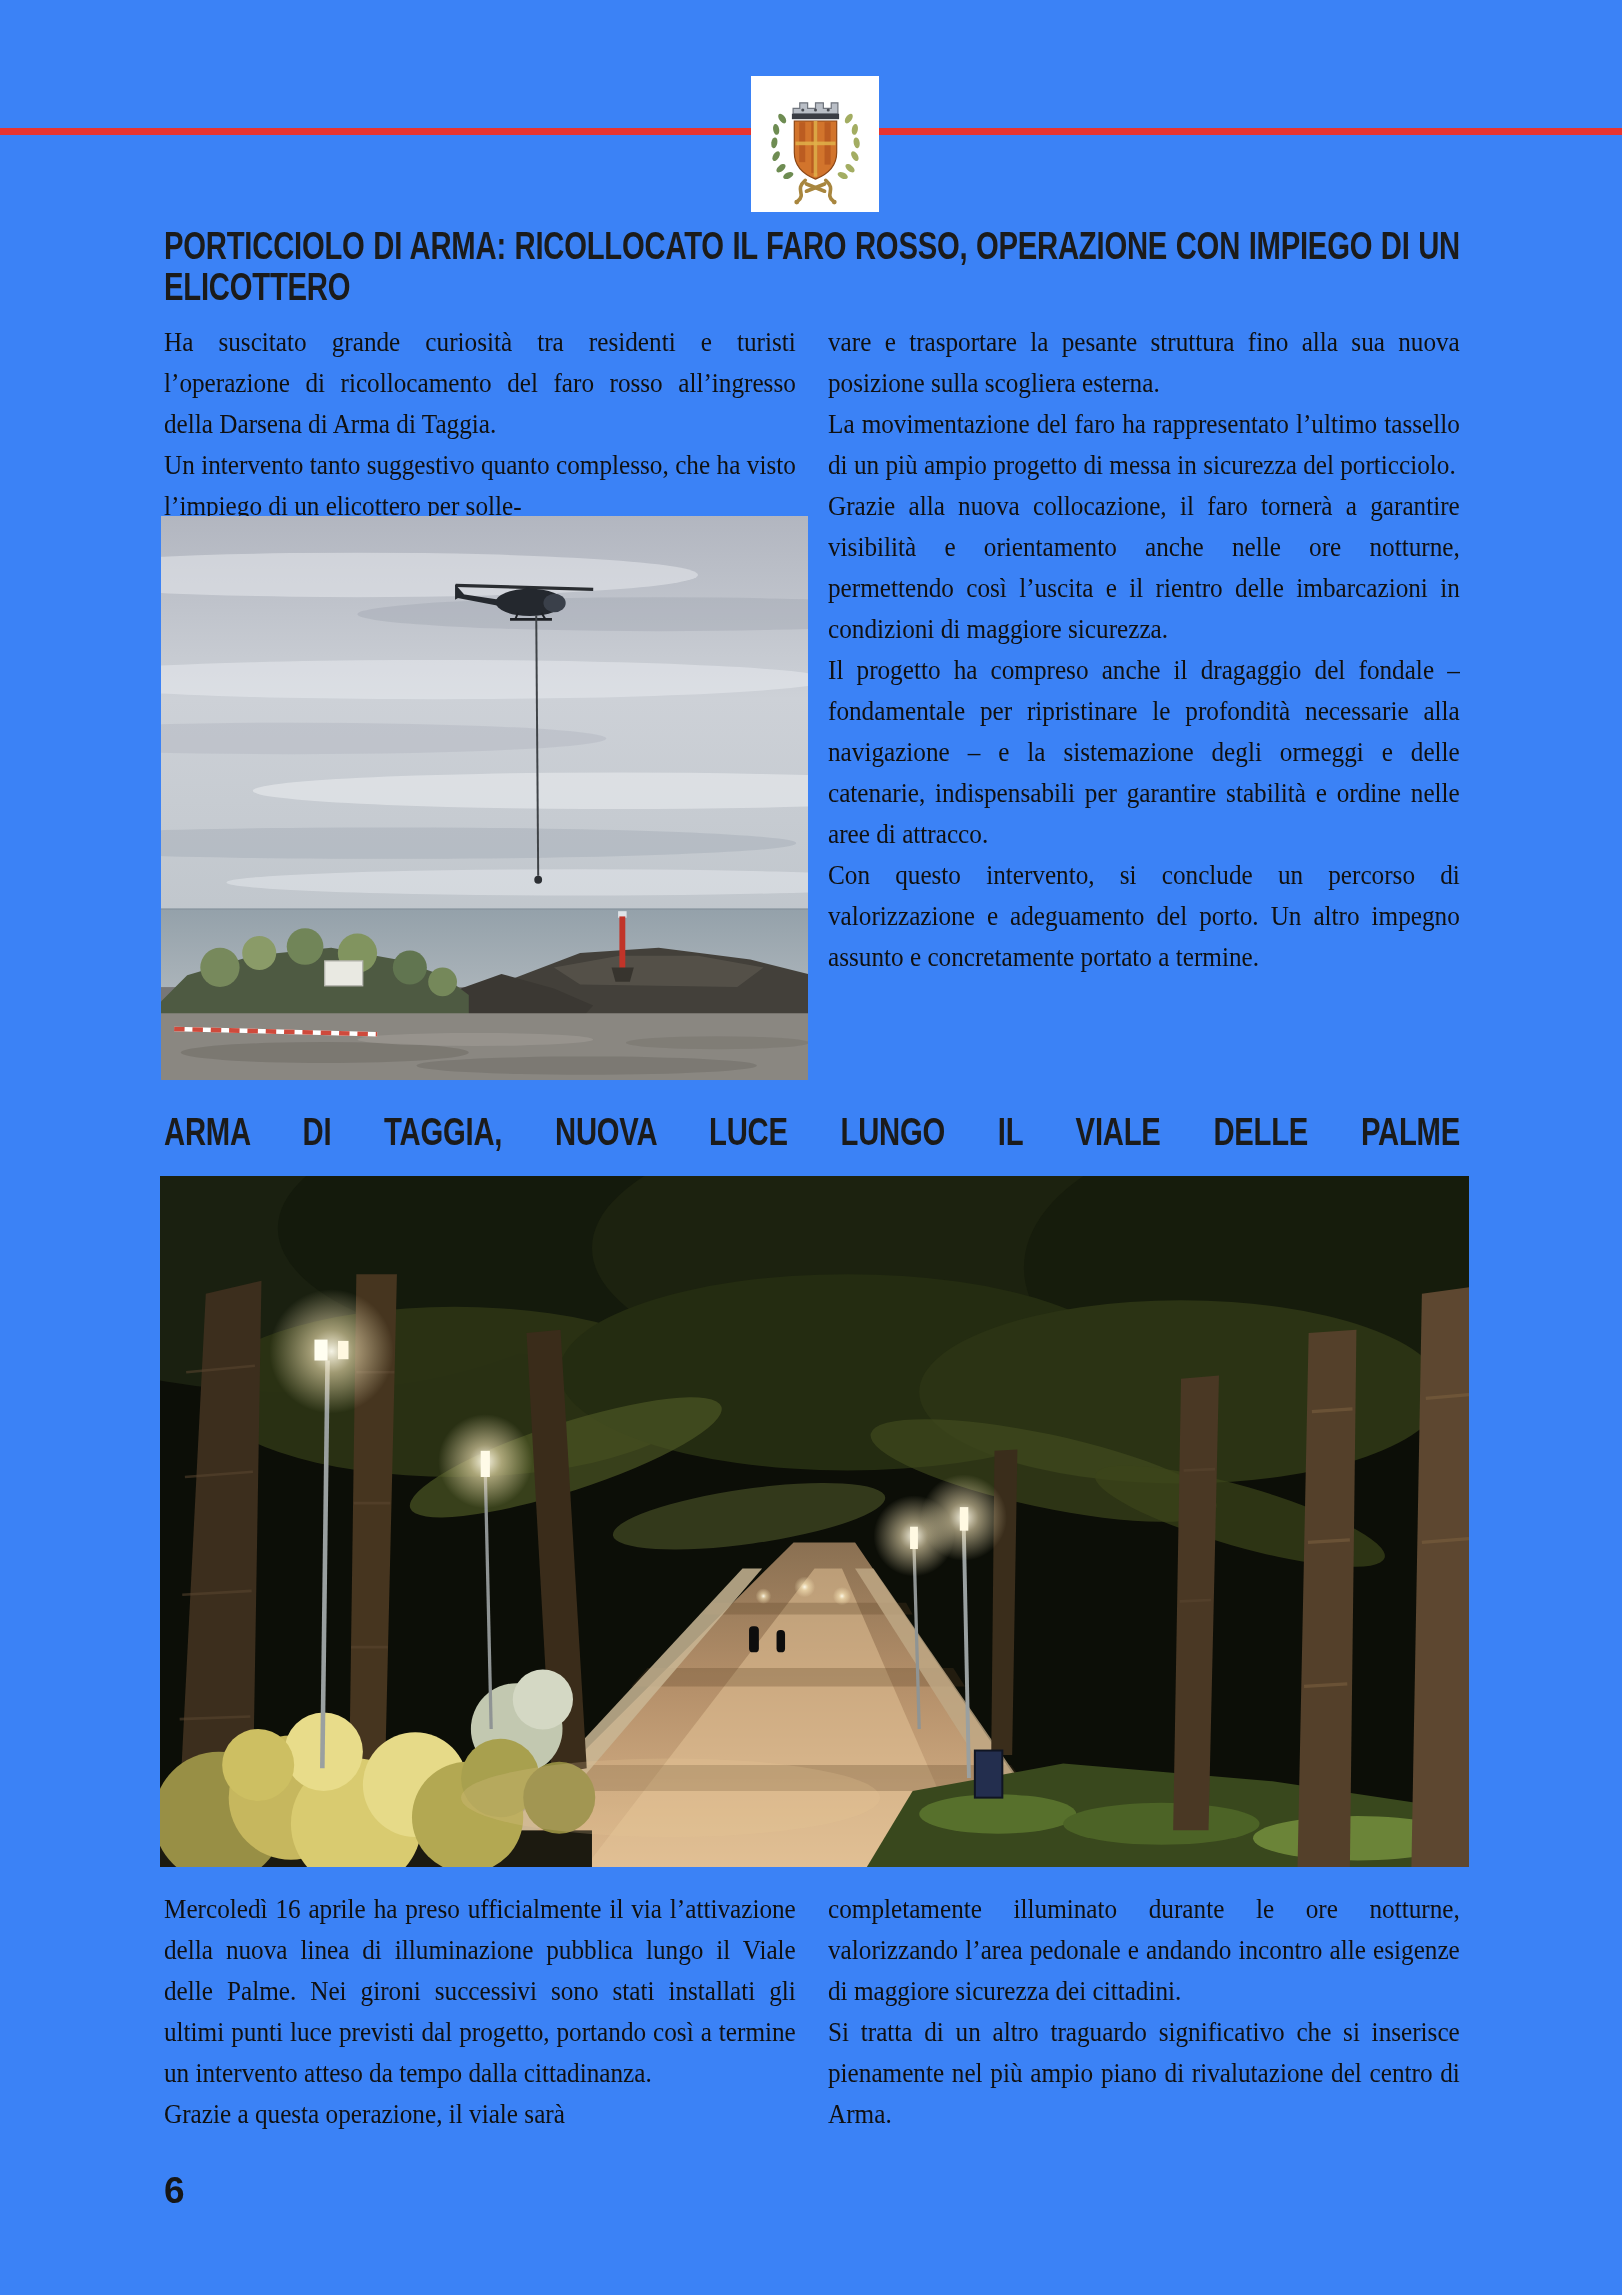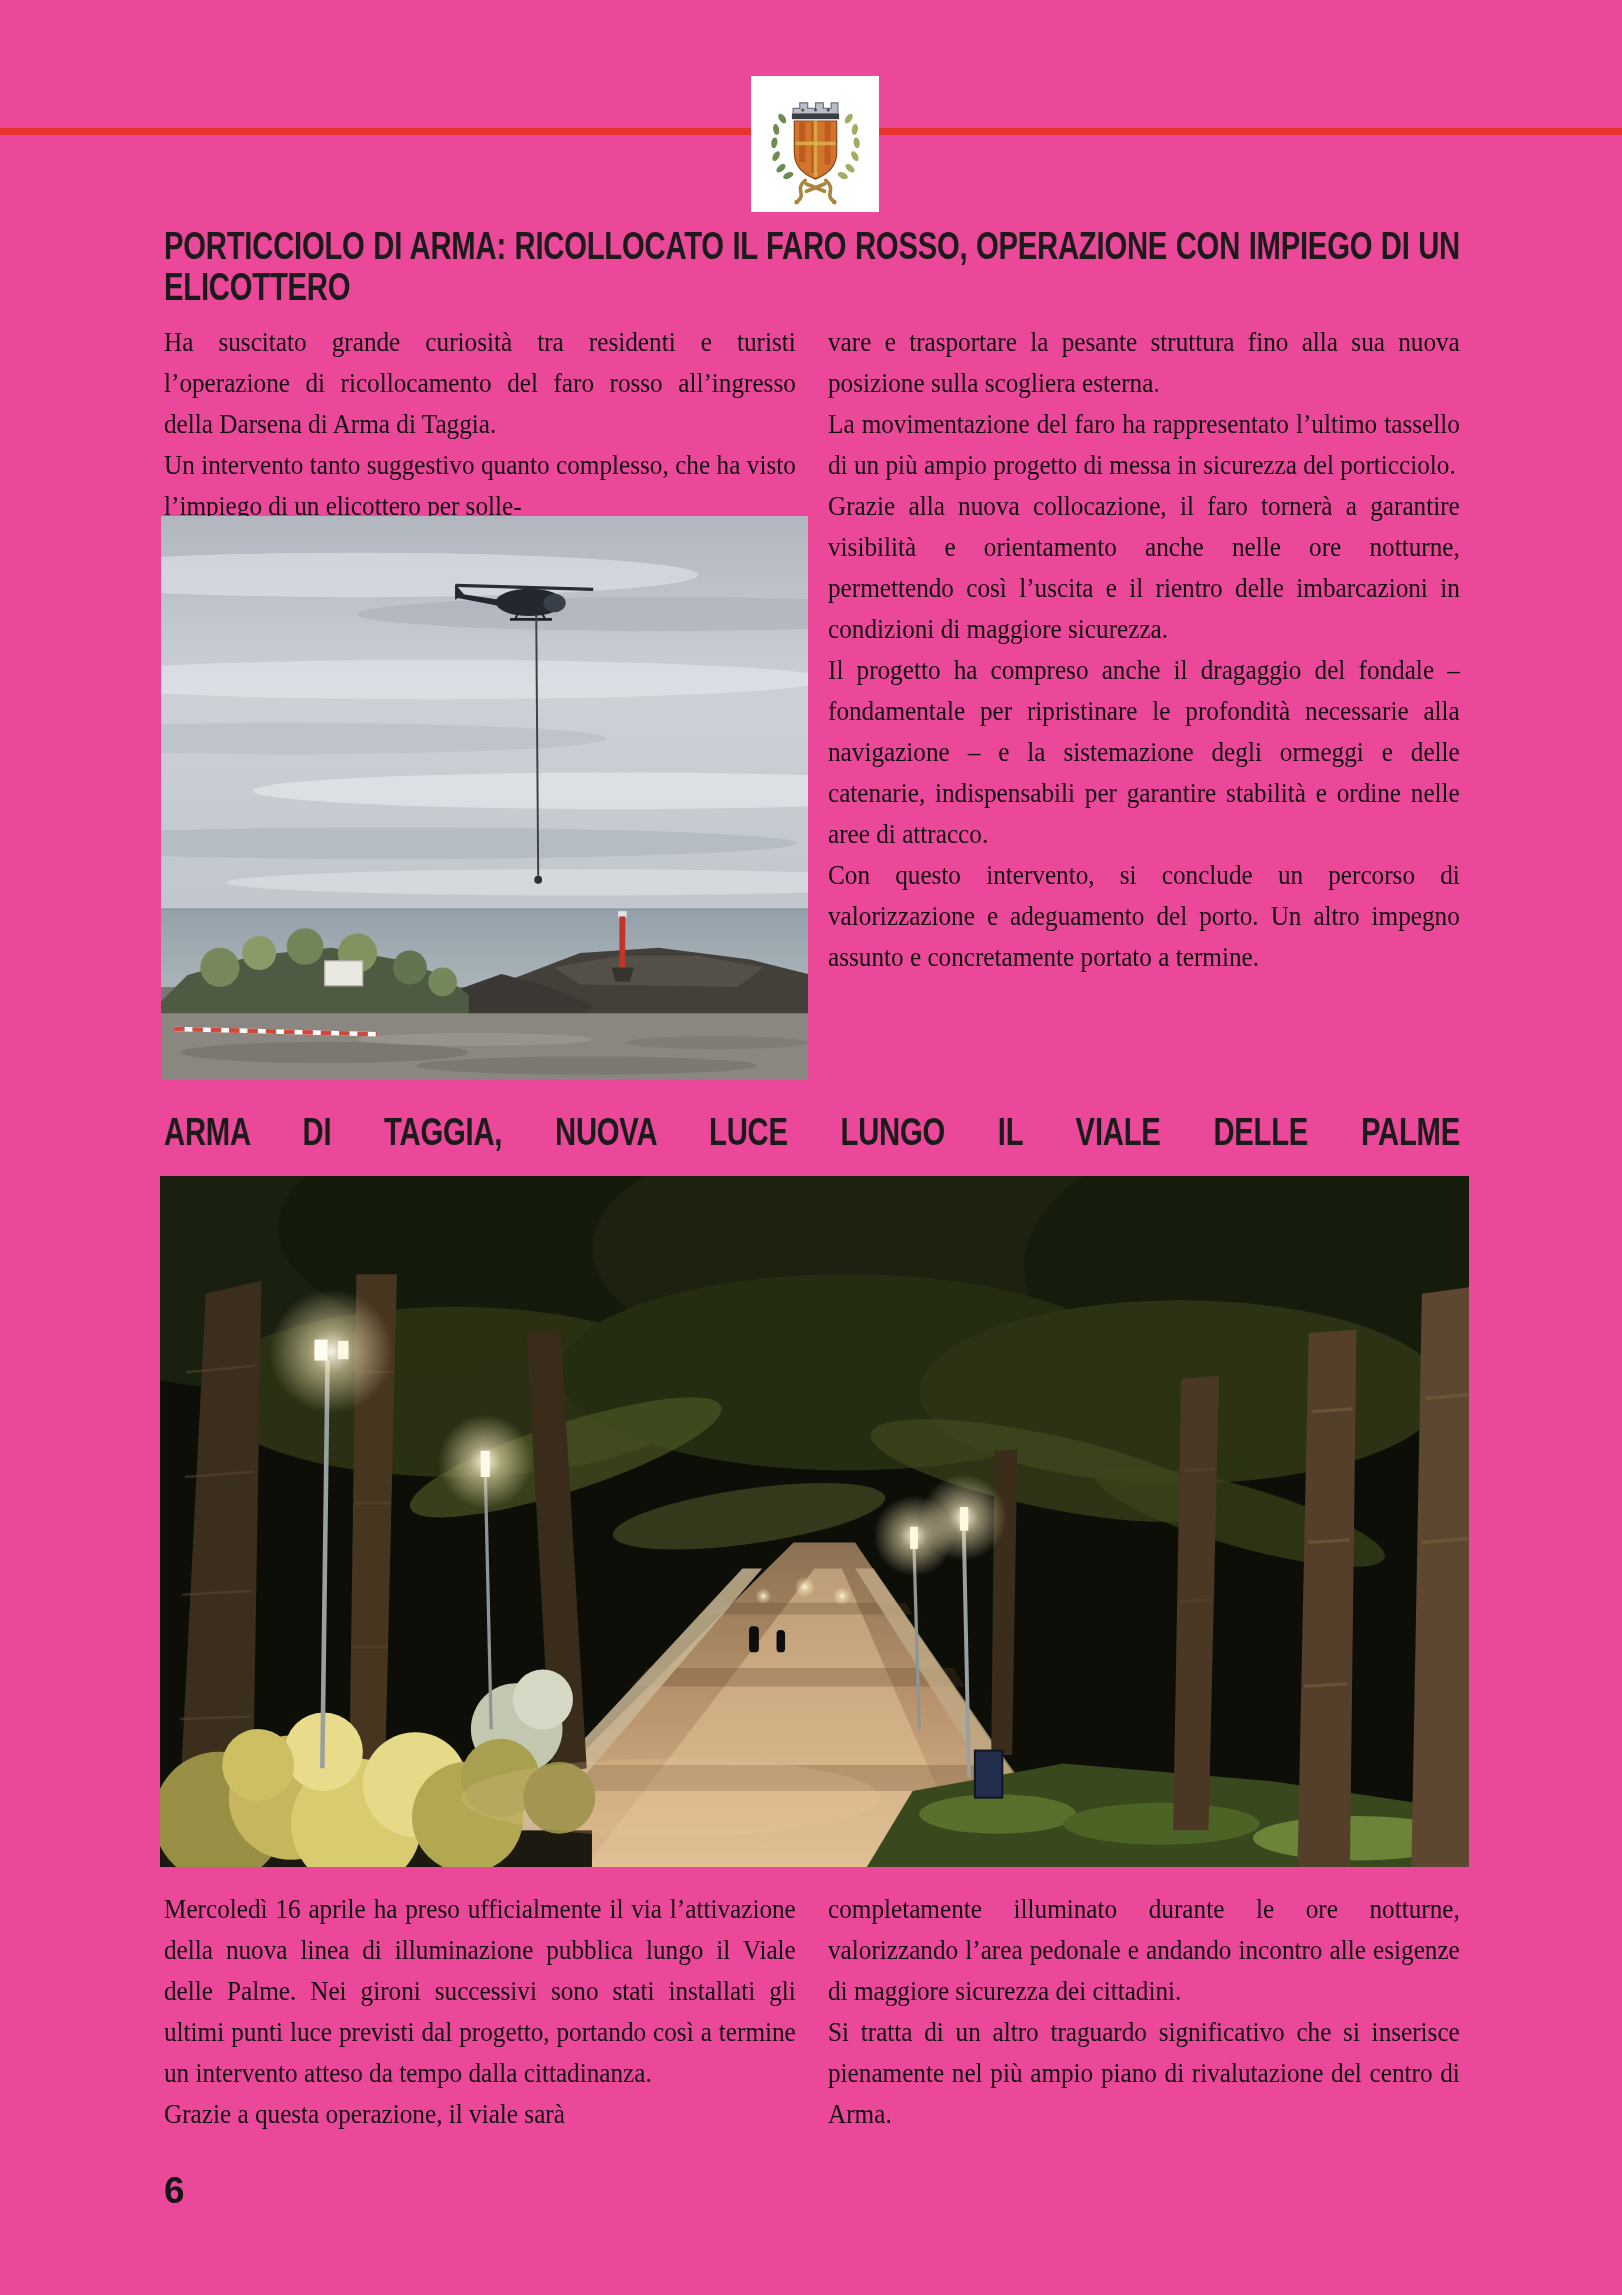--- a/index.html
+++ b/index.html
@@ -1,17 +1,17 @@
 <!DOCTYPE html>
 <html style="--accent: #e8342f;font-size:10.5px"><head>
 <meta charset="utf-8">
 <style>
   html,body{margin:0;padding:0;background:#ffffff;}
   #page{
-    position:relative;width:1623px;height:2295px;background:#ec4899;
+    position:relative;width:1623px;height:2295px;background:#3b82f6;
     overflow:hidden;font-family:"Liberation Serif",serif;color:#141414;
   }
   .top-rule{position:absolute;left:0;top:128px;width:1623px;height:7.2px;background:var(--accent,#e8342f);}
   .crest-wrap{
     position:absolute;left:751px;top:76px;width:128px;height:136px;
     background:#ffffff;display:flex;align-items:center;justify-content:center;
   }
   .headline{
     position:absolute;left:164px;width:1728px;
     transform:scaleX(0.75);transform-origin:0 0;

